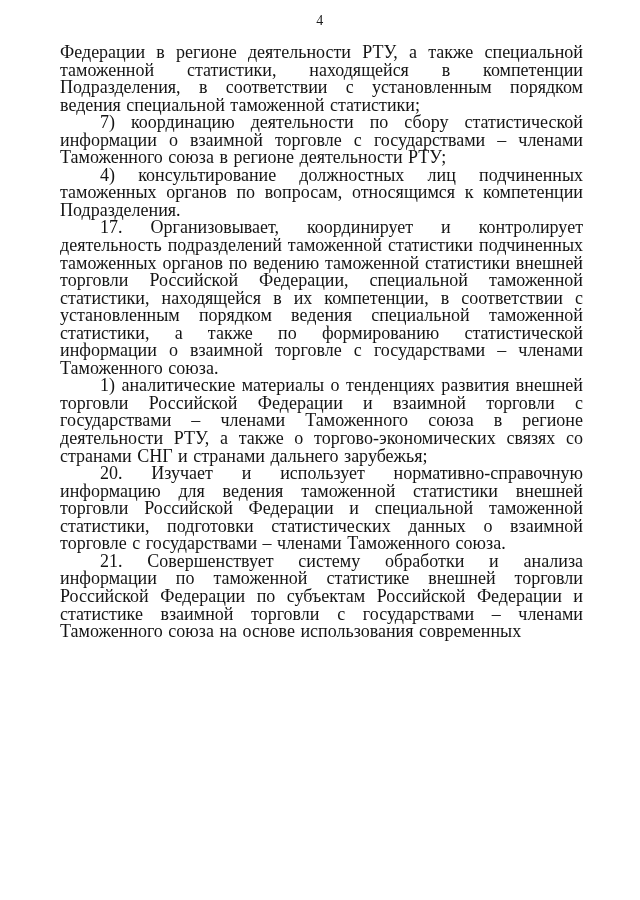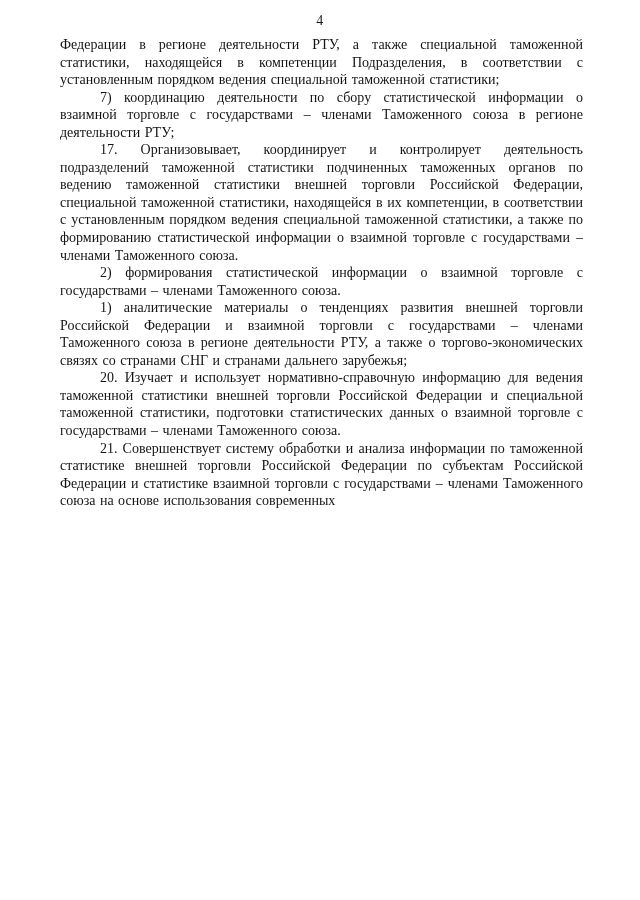--- a/index.html
+++ b/index.html
@@ -22,23 +22,23 @@
     position: relative;
   }
   .page-number {
     text-align: center;
     padding-top: 13px;
     font-size: 14px;
     letter-spacing: 0.5px;
     color: #1a1a1a;
   }
   .content {
-    margin: 7px 57px 0 60px;
+    margin: 15px 57px 0 60px;
     text-align: justify;
-    font-size: 14px;
+    font-size: 18px;
     line-height: 17.55px;
     hyphens: none;
     -webkit-hyphens: none;
   }
   p.para {
     margin: 0;
     padding: 0;
     text-indent: 40px;
     word-spacing: 1px;
   }
@@ -47,19 +47,19 @@
   }
 </style>
 </head>
 <body>
 
 <div class="page">
   <div class="page-number">4</div>
   <div class="content">
       <p class="para no-indent">Федерации в регионе деятельности РТУ, а также специальной таможенной статистики, находящейся в компетенции Подразделения, в соответствии с установленным порядком ведения специальной таможенной статистики;</p>
       <p class="para">7) координацию деятельности по сбору статистической информации о взаимной торговле с государствами – членами Таможенного союза в регионе деятельности РТУ;</p>
+      <p class="para">4) консультирование должностных лиц подчиненных таможенных органов по вопросам, относящимся к компетенции Подразделения.</p>
       <p class="para">17. Организовывает, координирует и контролирует деятельность подразделений таможенной статистики подчиненных таможенных органов по ведению таможенной статистики внешней торговли Российской Федерации, специальной таможенной статистики, находящейся в их компетенции, в соответствии с установленным порядком ведения специальной таможенной статистики, а также по формированию статистической информации о взаимной торговле с государствами – членами Таможенного союза.</p>
-      <p class="para">2) формирования статистической информации о взаимной торговле с государствами – членами Таможенного союза.</p>
       <p class="para">1) аналитические материалы о тенденциях развития внешней торговли Российской Федерации и взаимной торговли с государствами – членами Таможенного союза в регионе деятельности РТУ, а также о торгово-экономических связях со странами СНГ и странами дальнего зарубежья;</p>
       <p class="para">20. Изучает и использует нормативно-справочную информацию для ведения таможенной статистики внешней торговли Российской Федерации и специальной таможенной статистики, подготовки статистических данных о взаимной торговле с государствами – членами Таможенного союза.</p>
       <p class="para">21. Совершенствует систему обработки и анализа информации по таможенной статистике внешней торговли Российской Федерации по субъектам Российской Федерации и статистике взаимной торговли с государствами – членами Таможенного союза на основе использования современных</p>
     </div>
 </div>
 
 </body></html>

